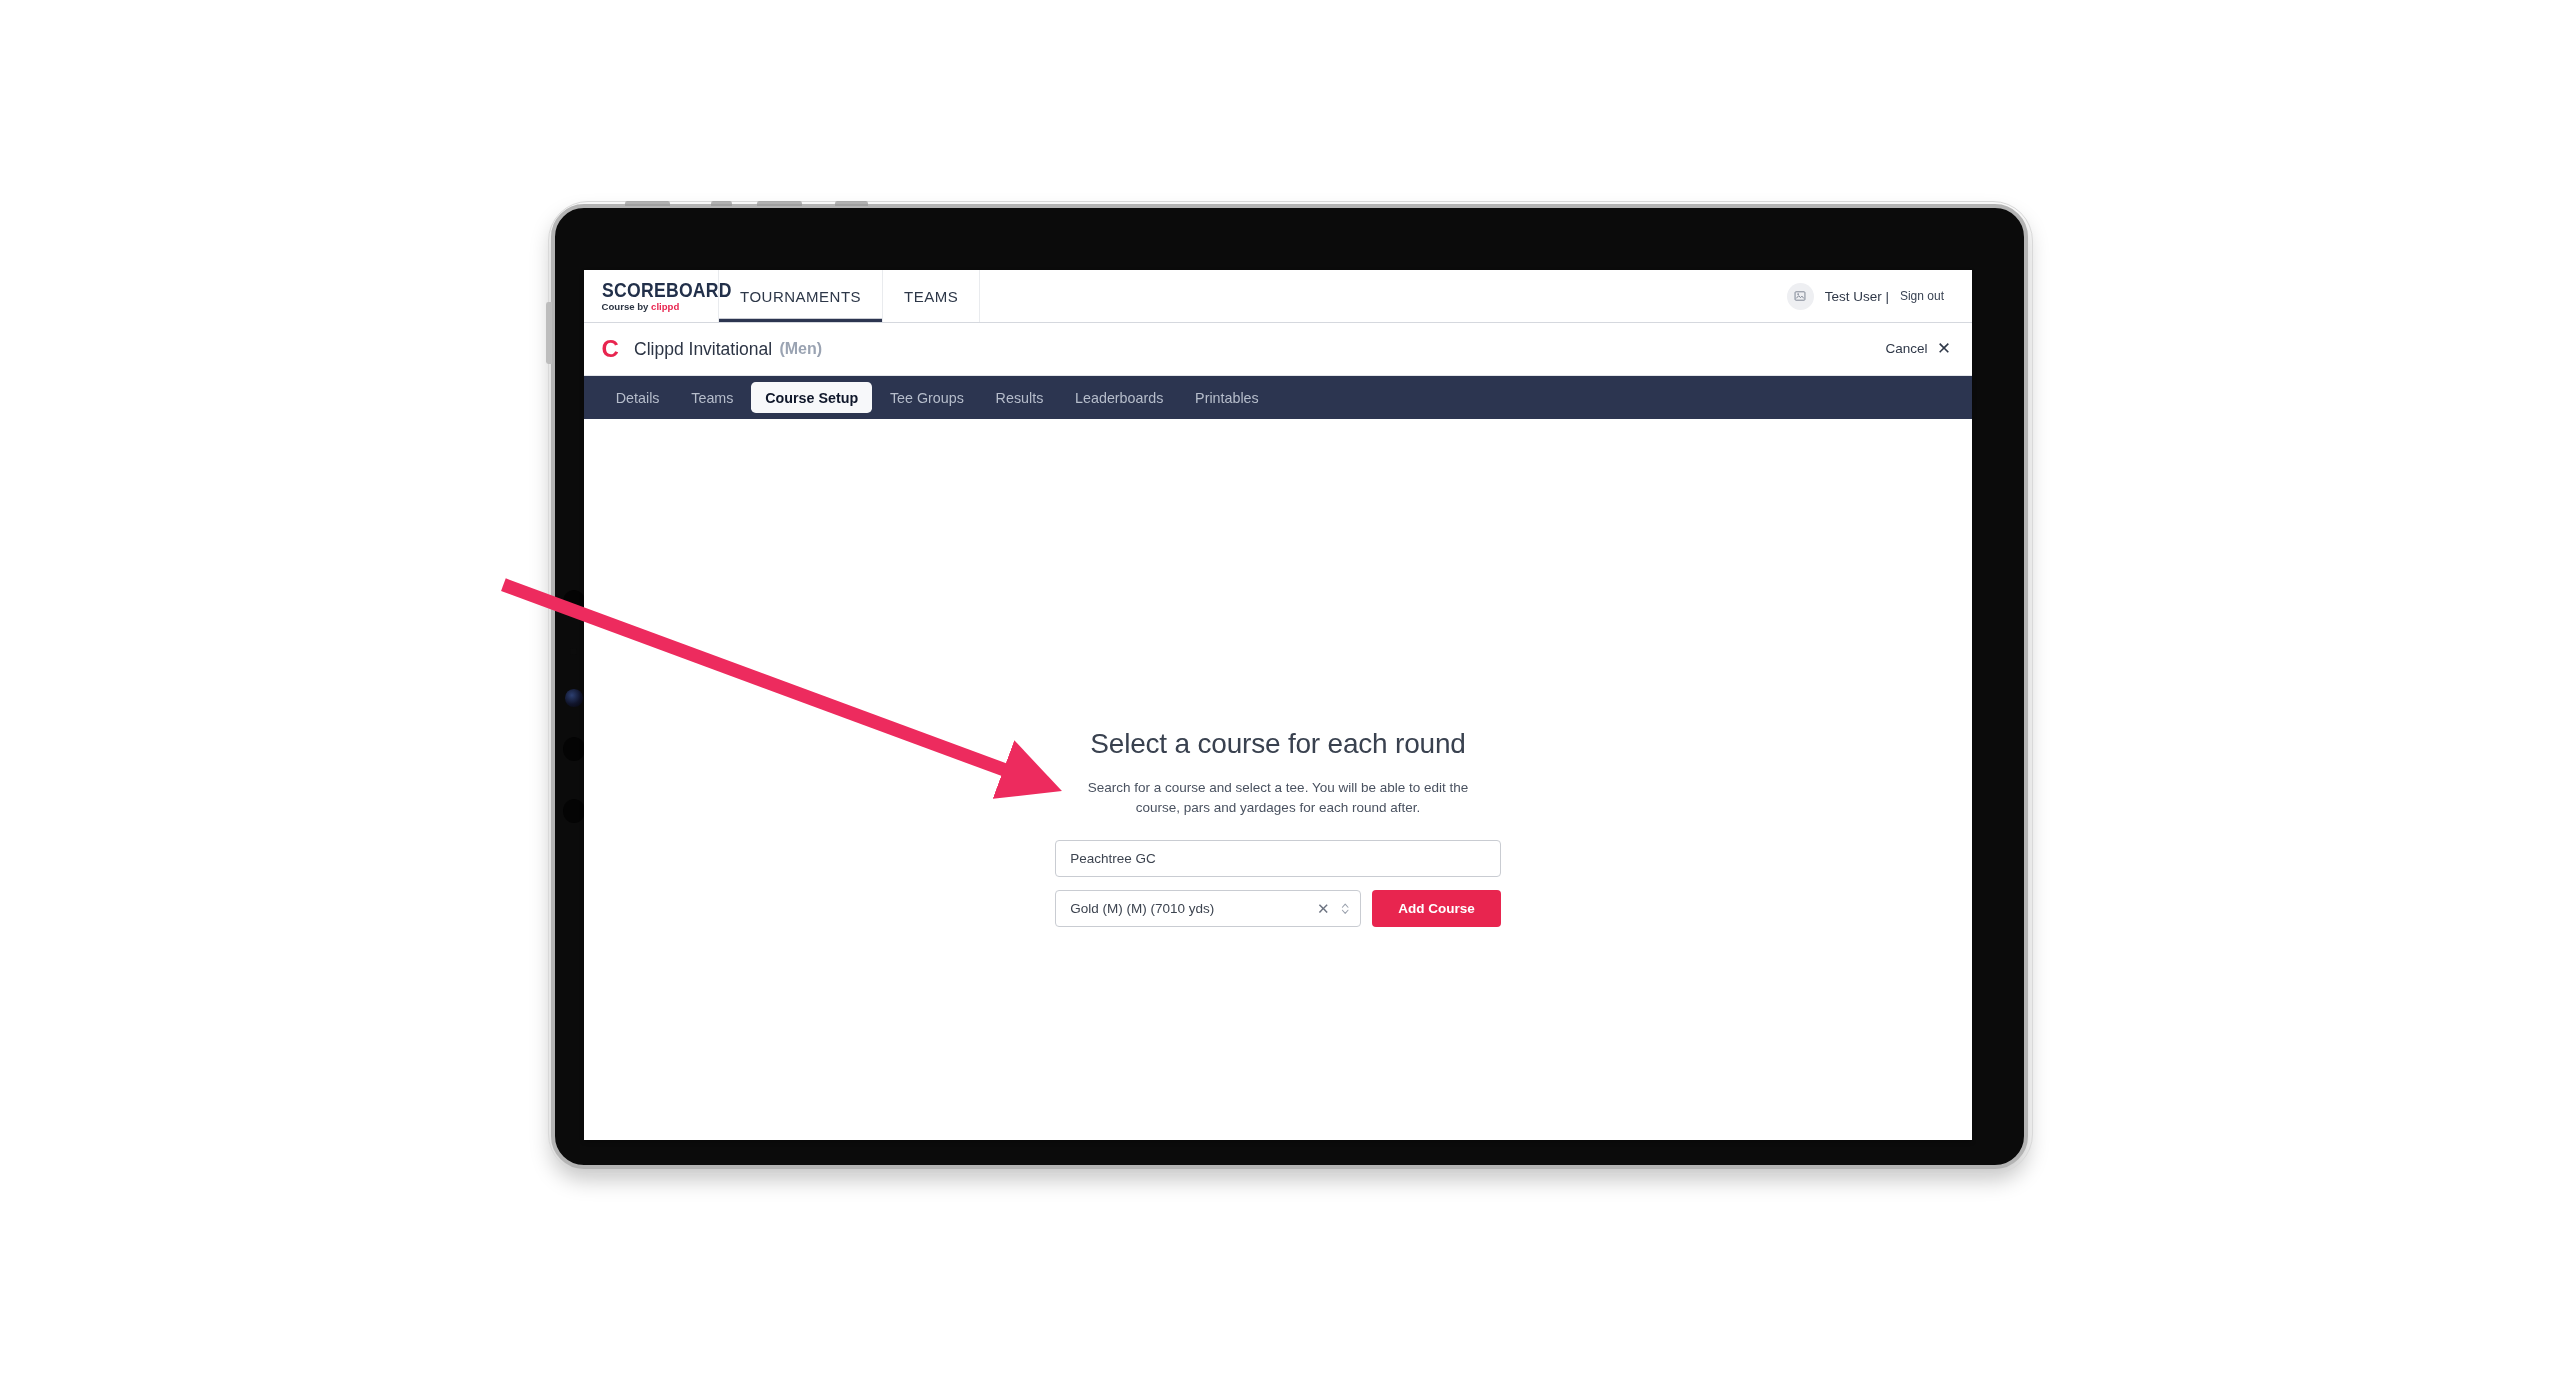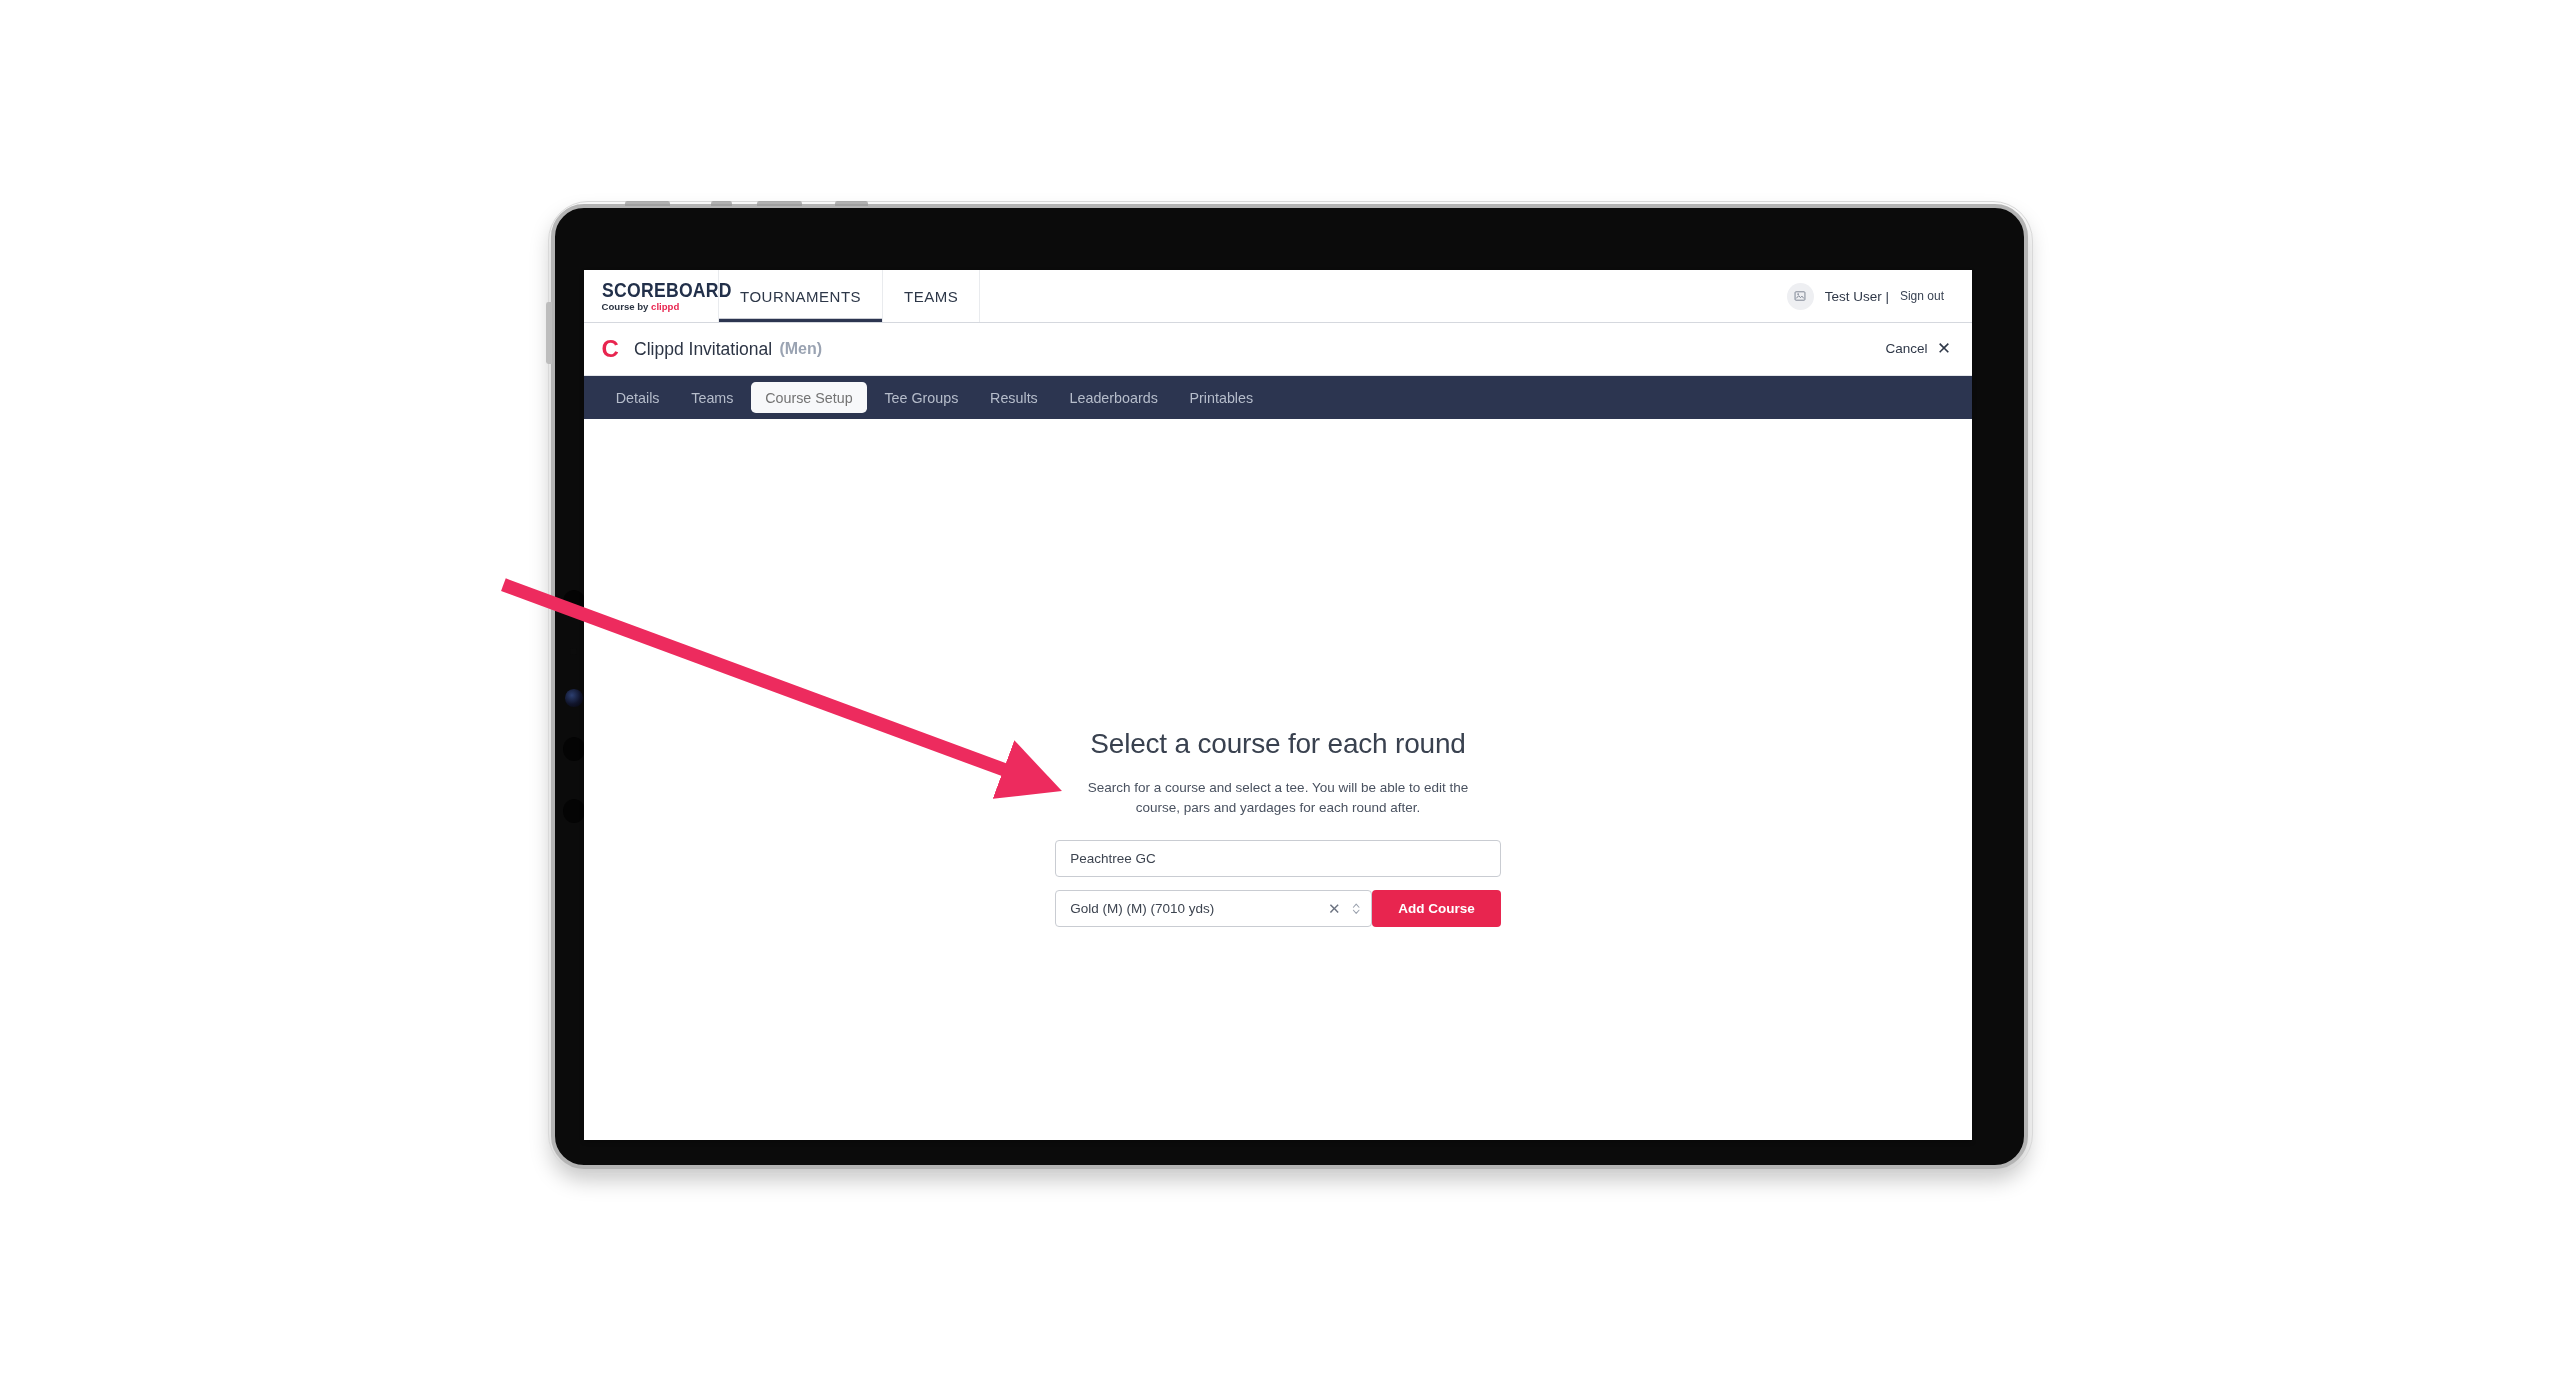--- a/index.html
+++ b/index.html
@@ -238,22 +238,22 @@
   .tab {
     font-size: 14.3px;
     color: #b6bdcb;
     padding: 7.2px 14.3px;
     border-radius: 4.8px;
     cursor: pointer;
     white-space: nowrap;
   }
   .tab.active {
     background: #f7f8fa;
-    color: #737373;
-    font-weight: 400;
+    color: #0f172a;
+    font-weight: 700;
   }
 
   
   .content {
     height: calc(100% - 148px);
     background: #ffffff;
     position: relative;
   }
   .course-panel {
     position: absolute;
@@ -287,20 +287,21 @@
     font-size: 13.5px;
     color: #3d4450;
     padding: 0 14.3px;
     outline: none;
   }
   .search-input::placeholder { color: #9aa1ac; }
 
   .row-bottom {
     margin-top: 12.7px;
     display: flex;
+    gap: 11px;
     align-items: stretch;
   }
   .tee-select {
     flex: 1;
     height: 37px;
     border: 0.8px solid #c9ccd2;
     border-radius: 4px;
     background: #fff;
     display: flex;
     align-items: center;

